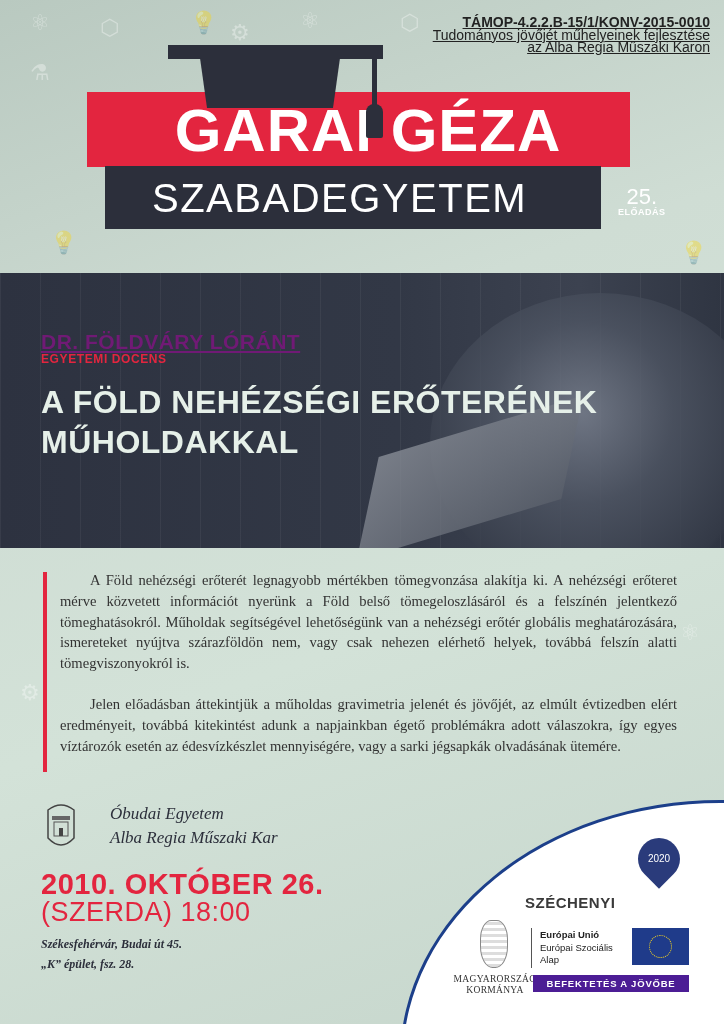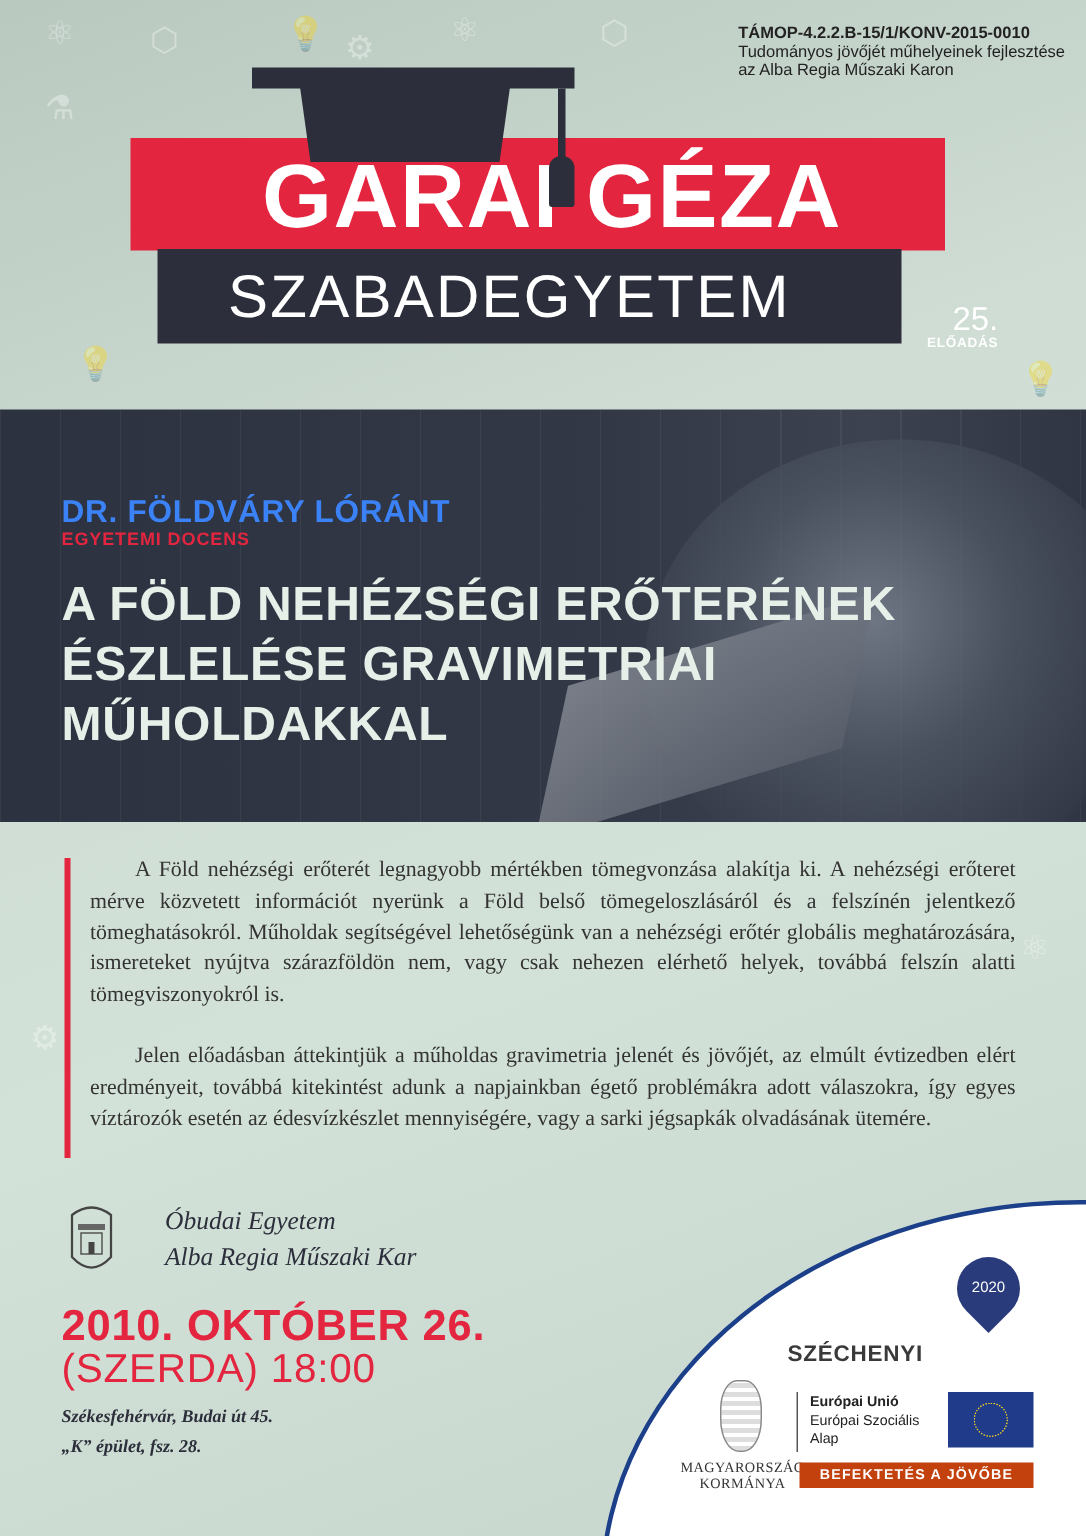--- a/index.html
+++ b/index.html
@@ -6,44 +6,44 @@
   html, body { width: 724px; height: 1024px; overflow: hidden; }
   body {
     position: relative;
     font-family: "Liberation Sans", sans-serif;
     background: linear-gradient(160deg, #b9c9c0 0%, #cfddd4 35%, #d3e2d8 60%, #c6d6cc 100%);
   }
   .bg-icons { position: absolute; inset: 0; pointer-events: none; }
   .bg-icons span { position: absolute; color: rgba(255,255,255,0.35); font-size: 22px; font-family: "DejaVu Sans", sans-serif; }
 
   
-  .project { position: absolute; top: 16px; right: 14px; text-align: left; font-size: 11px; line-height: 12.5px; color: #222; }
+  .project { position: absolute; top: 16px; right: 14px; text-align: right; font-size: 14px; line-height: 12.5px; color: #222; text-decoration: underline; }
   .project .code { font-weight: bold; }
 
   
   .red-band { position: absolute; left: 87px; top: 92px; width: 543px; height: 75px; background: #e3253f; }
   .title-main { position: absolute; left: 108px; top: 96px; width: 520px; height: 70px; color: #fff; font-weight: bold; font-size: 60px; letter-spacing: 1px; line-height: 70px; text-align: center; }
   .dark-band { position: absolute; left: 105px; top: 166px; width: 496px; height: 63px; background: #2c2f3b; }
   .title-sub { position: absolute; left: 152px; top: 175px; font-size: 40px; color: #fff; letter-spacing: 1.5px; line-height: 46px; font-weight: normal; }
-  .lecture-num { position: absolute; left: 618px; top: 187px; color: #fff; text-align: right; margin-top: 16px; }
+  .lecture-num { position: absolute; left: 618px; top: 187px; color: #fff; text-align: center; }
   .lecture-num .n { font-size: 22px; line-height: 20px; display: block; }
   .lecture-num .l { font-size: 9px; font-weight: bold; letter-spacing: .5px; display: block; }
 
   
   .cap-top { position: absolute; left: 168px; top: 45px; width: 215px; height: 14px; background: #2c2f3b; }
   .cap-body { position: absolute; left: 200px; top: 58px; width: 140px; height: 50px; background: #2c2f3b; clip-path: polygon(0 0,100% 0,95% 100%,50% 110%,5% 100%); }
   .tassel-cord { position: absolute; left: 372px; top: 59px; width: 5px; height: 48px; background: #2c2f3b; }
   .tassel { position: absolute; left: 366px; top: 104px; width: 17px; height: 34px; background: #2c2f3b; border-radius: 8px 8px 2px 2px; }
 
   
   .hero { position: absolute; left: 0; top: 273px; width: 724px; height: 275px; background: linear-gradient(90deg, #2d3240 0%, #323846 55%, #3c4250 80%, #2f3542 100%); overflow: hidden; }
   .hero .grid { position: absolute; inset: 0; background-image: repeating-linear-gradient(90deg, rgba(255,255,255,0.05) 0 1px, transparent 1px 40px); }
   .hero .globe { position: absolute; left: 430px; top: 20px; width: 340px; height: 300px; border-radius: 50%; background: radial-gradient(circle at 45% 40%, #7b8290 0%, #4e5563 35%, #343a47 70%, transparent 72%); opacity: .8; }
   .hero .sat { position: absolute; left: 380px; top: 150px; width: 180px; height: 110px; background: linear-gradient(135deg,#8f949d,#5a606b); transform: skewX(-30deg) rotate(-20deg); opacity: .75; }
-  .speaker { position: absolute; left: 41px; top: 330px; color: #3b82f6; font-weight: bold; font-size: 21px; letter-spacing: .5px; }
+  .speaker { position: absolute; left: 41px; top: 330px; color: #701a75; font-weight: bold; font-size: 21px; letter-spacing: .5px; text-decoration: underline; }
   .speaker-role { position: absolute; left: 41px; top: 352px; color: #e3253f; font-size: 12px; font-weight: bold; letter-spacing: .6px; }
   .talk-title { position: absolute; left: 41px; top: 382px; width: 660px; color: #e6f0e9; font-weight: bold; font-size: 32px; line-height: 40px; letter-spacing: .5px; }
 
   
   .abstract { position: absolute; left: 60px; top: 570px; width: 617px; font-family: "Liberation Serif", serif; font-size: 14.6px; line-height: 20.8px; color: #333; text-align: justify; }
   .abstract p { text-indent: 30px; margin-bottom: 20px; }
   .abstract-bar { position: absolute; left: 43px; top: 572px; width: 4px; height: 200px; background: #e3253f; }
 
   
   .crest { position: absolute; left: 44px; top: 800px; width: 16px; height: 48px; }
@@ -57,21 +57,21 @@
   .szechenyi { position: absolute; left: 525px; top: 854px; font-weight: bold; font-size: 15px; color: #3a3a3a; letter-spacing: .5px; margin-top: 40px; }
   .pin { position: absolute; left: 638px; top: 838px; width: 42px; height: 42px; background: #2a3b7b; border-radius: 50% 50% 50% 0; transform: rotate(-45deg); }
   .pin-label { position: absolute; left: 641px; top: 853px; width: 36px; text-align: center; color: #fff; font-size: 10px; }
   .hu-crest { position: absolute; left: 480px; top: 920px; width: 28px; height: 48px; border: 1px solid #888; border-radius: 40% 40% 45% 45%; background: repeating-linear-gradient(0deg,#ddd 0 3px,#fff 3px 6px); }
   .hu-gov { position: absolute; left: 446px; top: 974px; width: 98px; text-align: center; font-family: "Liberation Serif", serif; font-size: 9.5px; line-height: 11px; color: #333; letter-spacing: .3px; }
   .eu-sep { position: absolute; left: 531px; top: 928px; width: 1px; height: 40px; background: #555; }
   .eu-text { position: absolute; left: 540px; top: 929px; font-size: 9.5px; line-height: 12.5px; color: #222; }
   .eu-text b { font-weight: bold; }
   .eu-flag { position: absolute; left: 632px; top: 928px; width: 57px; height: 37px; background: #1f3b8a; }
   .eu-flag .stars { position: absolute; left: 17px; top: 7px; width: 23px; height: 23px; border: 1.5px dotted #f5d320; border-radius: 50%; }
-  .invest { position: absolute; left: 533px; top: 975px; width: 156px; height: 17px; background: #c2410c; color: #fff; font-size: 9.5px; font-weight: bold; letter-spacing: .8px; text-align: center; line-height: 17px; }
+  .invest { position: absolute; left: 533px; top: 975px; width: 156px; height: 17px; background: #4c1d95; color: #fff; font-size: 9.5px; font-weight: bold; letter-spacing: .8px; text-align: center; line-height: 17px; }
 </style>
 </head>
 <body>
 
 <div class="bg-icons">
   <span style="left:30px;top:10px">⚛</span>
   <span style="left:100px;top:15px">⬡</span>
   <span style="left:190px;top:10px">💡</span>
   <span style="left:230px;top:20px">⚙</span>
   <span style="left:300px;top:8px">⚛</span>
@@ -105,21 +105,20 @@
 
 <div class="hero">
   <div class="grid"></div>
   <div class="globe"></div>
   <div class="sat"></div>
 </div>
 <div class="speaker">DR. FÖLDVÁRY LÓRÁNT</div>
 <div class="speaker-role">EGYETEMI DOCENS</div>
 <div class="talk-title">
   <div>A FÖLD NEHÉZSÉGI ERŐTERÉNEK</div>
-  <div>ÉSZLELÉSE GRAVIMETRIAI</div>
   <div>MŰHOLDAKKAL</div>
 </div>
 
 <div class="abstract-bar"></div>
 <div class="abstract">
   <p>A Föld nehézségi erőterét legnagyobb mértékben tömegvonzása alakítja ki. A nehézségi erőteret mérve közvetett információt nyerünk a Föld belső tömegeloszlásáról és a felszínén jelentkező tömeghatásokról. Műholdak segítségével lehetőségünk van a nehézségi erőtér globális meghatározására, ismereteket nyújtva szárazföldön nem, vagy csak nehezen elérhető helyek, továbbá felszín alatti tömegviszonyokról is.</p>
   <p>Jelen előadásban áttekintjük a műholdas gravimetria jelenét és jövőjét, az elmúlt évtizedben elért eredményeit, továbbá kitekintést adunk a napjainkban égető problémákra adott válaszokra, így egyes víztározók esetén az édesvízkészlet mennyiségére, vagy a sarki jégsapkák olvadásának ütemére.</p>
 </div>
 
 <svg class="crest" style="width:34px;height:52px" viewBox="0 0 34 52">

